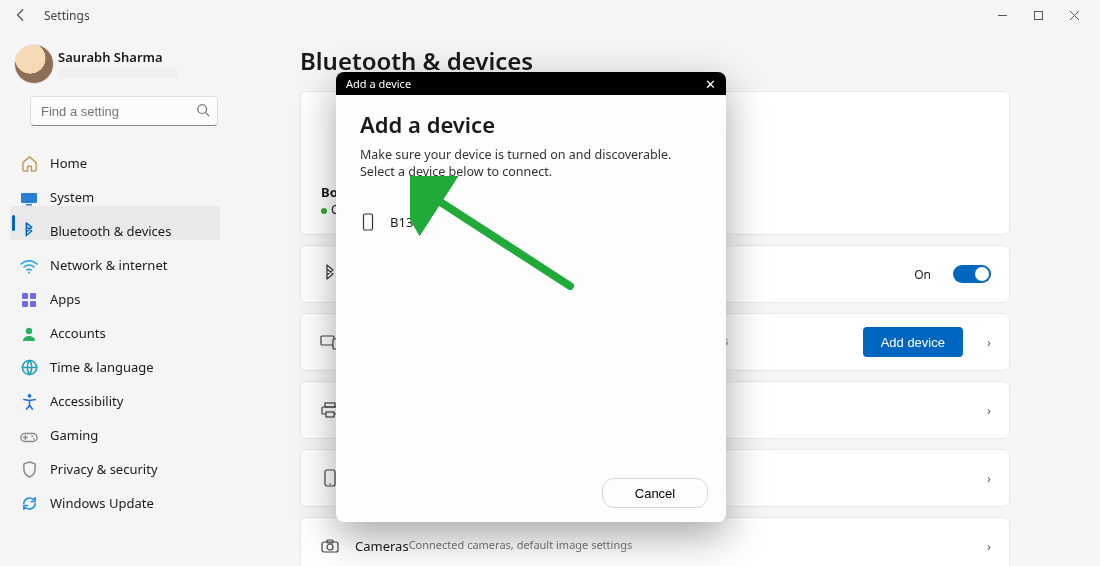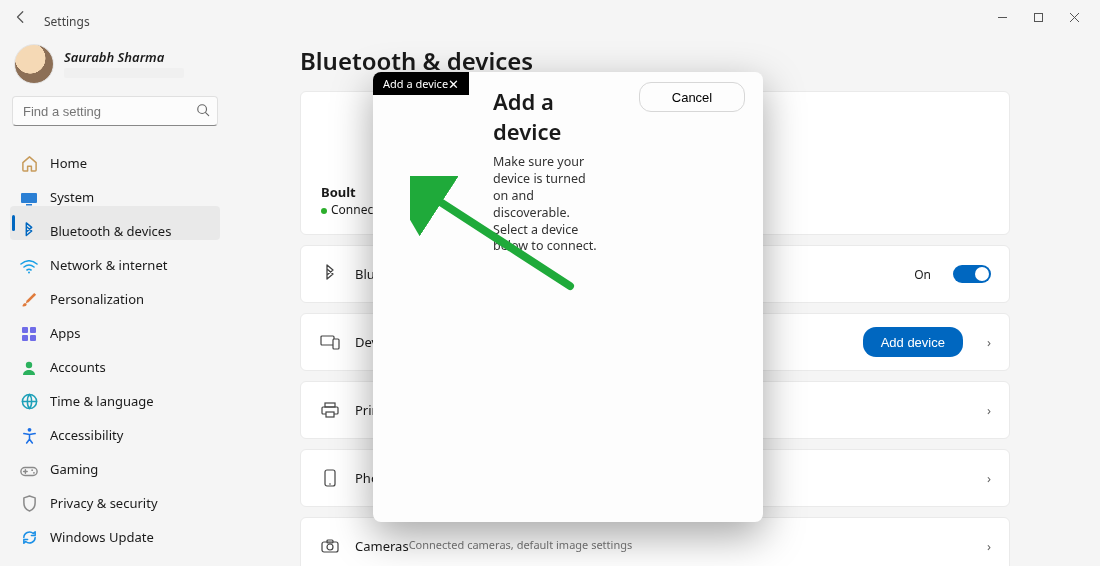--- a/index.html
+++ b/index.html
@@ -1,29 +1,29 @@
 <!DOCTYPE html>
 <html><head>
 <meta charset="utf-8">
 <style>
   html,body{margin:0;padding:0;font-family:"Segoe UI",system-ui,sans-serif;background:#f5f5f5;color:#1a1a1a;width:1100px;height:566px;overflow:hidden;font-size:13px;}
   *{box-sizing:border-box;}
-  .titlebar{height:30px;display:flex;align-items:flex-end;padding:0 8px;}
+  .titlebar{height:30px;display:flex;align-items:center;padding:0 8px;}
   .titlebar .back{width:26px;height:26px;display:flex;align-items:center;justify-content:center;border-radius:4px;cursor:pointer;}
   .titlebar .title{font-size:12px;margin-left:10px;color:#444;}
   .winbtns{margin-left:auto;display:flex;}
   .winbtn{width:36px;height:26px;display:flex;align-items:center;justify-content:center;color:#444;cursor:pointer;font-size:11px;}
   .app{display:flex;height:calc(100% - 30px);}
   .sidebar{width:230px;padding:8px 10px 0 10px;display:flex;flex-direction:column;gap:2px;}
-  .profile{display:flex;align-items:center;gap:10px;padding:6px 4px 10px 4px;font-style:italic;}
+  .profile{display:flex;align-items:center;gap:4px;padding:6px 4px 10px 4px;}
   .avatar{width:40px;height:40px;border-radius:50%;background:radial-gradient(circle at 40% 35%,#f5d9b5 0 45%,#8c6f56 46% 100%);border:1px solid #e4e4e4;}
   .profile-text{display:flex;flex-direction:column;line-height:1.2;}
   .profile-name{font-weight:600;font-size:13px;}
   .profile-email{font-size:11px;color:#999;background:#f0f0f0;height:10px;width:120px;border-radius:2px;margin-top:2px;}
-  .search{position:relative;margin:0 2px 10px 2px;}
+  .search{position:relative;margin:0 2px 10px 20px;}
   .search input{width:100%;height:30px;border:1px solid #e0e0e0;border-bottom:1.5px solid #888;border-radius:4px;padding:0 30px 0 10px;font-size:13px;background:#fcfcfc;outline:none;}
   .search .icon{position:absolute;right:8px;top:7px;color:#666;}
   .nav-item{display:flex;align-items:flex-end;gap:12px;height:34px;padding:0 10px;border-radius:4px;cursor:pointer;font-size:13px;position:relative;}
   .nav-item.selected{background:#e9e9e9;}
   .nav-item.selected::before{content:"";position:absolute;left:2px;top:9px;bottom:9px;width:3px;border-radius:2px;background:#0067c0;}
   .nav-icon{width:18px;display:flex;align-items:center;justify-content:center;}
   .main{flex:1;padding:14px 90px 0 70px;overflow:hidden;}
   .page-title{font-size:24px;font-weight:600;margin:0 0 14px 0;}
   .card{background:#fff;border:1px solid #eaeaea;border-radius:6px;margin-bottom:10px;}
   .hero{height:144px;padding:16px 20px;display:flex;align-items:flex-end;}
@@ -31,24 +31,24 @@
   .hero-name{font-weight:700;font-size:13px;}
   .status-dot{display:inline-block;width:6px;height:6px;background:#2cae2c;border-radius:50%;margin-right:4px;vertical-align:middle;}
   .row{height:56px;display:flex;align-items:center;padding:0 18px;gap:14px;}
   .row-icon{width:22px;color:#444;display:flex;align-items:center;justify-content:center;}
   .row-text{display:flex;flex-direction:row;line-height:1.25;}
   .row-title{font-size:13px;}
   .row-sub{font-size:11px;color:#777;}
   .row-spacer{flex:1;}
   .toggle{width:38px;height:18px;border-radius:10px;background:#0067c0;position:relative;}
   .toggle::after{content:"";position:absolute;right:2px;top:2px;width:14px;height:14px;border-radius:50%;background:#fff;}
-  .add-btn{background:#0067c0;color:#fff;border:none;border-radius:13px;height:30px;padding:0 18px;font-size:13px;cursor:pointer;}
+  .add-btn{background:#0067c0;color:#fff;border:none;border-radius:4px;height:30px;padding:0 18px;font-size:13px;cursor:pointer;}
   .chev{color:#666;margin-left:10px;}
   
-  .modal{position:absolute;left:373px;top:72px;width:390px;height:450px;background:#fdfdfd;border-radius:8px;box-shadow:0 14px 40px rgba(0,0,0,.35);overflow:hidden;display:flex;flex-direction:row;}
+  .modal{position:absolute;left:336px;top:72px;width:390px;height:450px;background:#fdfdfd;border-radius:8px;box-shadow:0 14px 40px rgba(0,0,0,.35);overflow:hidden;display:flex;flex-direction:column;}
   .modal-header{height:23px;background:#000;color:#fff;display:flex;align-items:center;padding:0 10px;font-size:11px;}
   .modal-header .x{margin-left:auto;cursor:pointer;font-size:13px;}
   .modal-body{padding:14px 24px 12px 24px;flex:1;display:flex;flex-direction:column;}
   .modal-title{font-size:22px;font-weight:600;margin:0 0 8px 0;}
   .modal-desc{font-size:12.5px;color:#333;line-height:1.35;margin-bottom:24px;max-width:350px;}
   .device-opt{display:flex;align-items:center;gap:16px;height:34px;padding:0 2px;cursor:pointer;border-radius:4px;}
   .modal-footer{display:flex;justify-content:flex-end;padding:10px 18px 14px;}
   .cancel-btn{background:#fdfdfd;border:1px solid #d7d7d7;border-radius:12px;height:30px;width:106px;font-size:13px;cursor:pointer;}
   
   .arrow-ann{position:absolute;left:410px;top:176px;pointer-events:none;}
@@ -132,29 +132,20 @@
           <span class="nav-icon">
             <svg width="18" height="14" viewBox="0 0 18 14">
               <path d="M1 4c5-4 11-4 16 0M4 7c3-2.4 7-2.4 10 0M7 10c1.3-1 2.7-1 4 0" stroke="#1aa0e6" stroke-width="1.6" fill="none" stroke-linecap="round" stroke-linejoin="round"></path>
               <circle cx="9" cy="12.5" r="1" fill="#1aa0e6"></circle>
             </svg>
           </span>
           <span>Network &amp; internet</span>
         </div>
         <div class="nav-item">
           <span class="nav-icon">
-            <svg width="17" height="17" viewBox="0 0 18 18">
-              <path d="M14 2l2 2-8 8-3 1 1-3z" fill="#e07b3c"></path>
-              <path d="M4 13c-2 0-2 3-3 3 2 1 5 0 5-2 0-1-1-1-2-1z" fill="#e07b3c"></path>
-            </svg>
-          </span>
-          <span>Personalization</span>
-        </div>
-        <div class="nav-item">
-          <span class="nav-icon">
             <svg width="16" height="16" viewBox="0 0 16 16">
               <rect x="1" y="1" width="6" height="6" rx="1" fill="#6f6ce8"></rect>
               <rect x="9" y="1" width="6" height="6" rx="1" fill="#6f6ce8"></rect>
               <rect x="1" y="9" width="6" height="6" rx="1" fill="#6f6ce8"></rect>
               <rect x="9" y="9" width="6" height="6" rx="1" fill="#6f6ce8"></rect>
             </svg>
           </span>
           <span>Apps</span>
         </div>
         <div class="nav-item">
@@ -315,20 +306,28 @@
 </div>
 
 <div class="modal">
   <div class="modal-header">
     <span>Add a device</span>
     <span class="x">✕</span>
   </div>
   <div class="modal-body">
     <h2 class="modal-title">Add a device</h2>
     <div class="modal-desc">Make sure your device is turned on and discoverable. Select a device below to connect.</div>
+    <div class="device-opt">
+      <span>
+          <svg width="12" height="18" viewBox="0 0 12 18">
+            <rect x="1.5" y="1" width="9" height="16" rx="1.5" fill="none" stroke="#333" stroke-width="1.2"></rect>
+          </svg>
+        </span>
+      <span style="font-size:13px;">B13</span>
+    </div>
     <div style="flex:1"></div>
   </div>
   <div class="modal-footer">
     <button class="cancel-btn">Cancel</button>
   </div>
 </div>
 
 <div class="arrow-ann">
   <svg width="180" height="130" viewBox="0 0 180 130">
     <defs>

